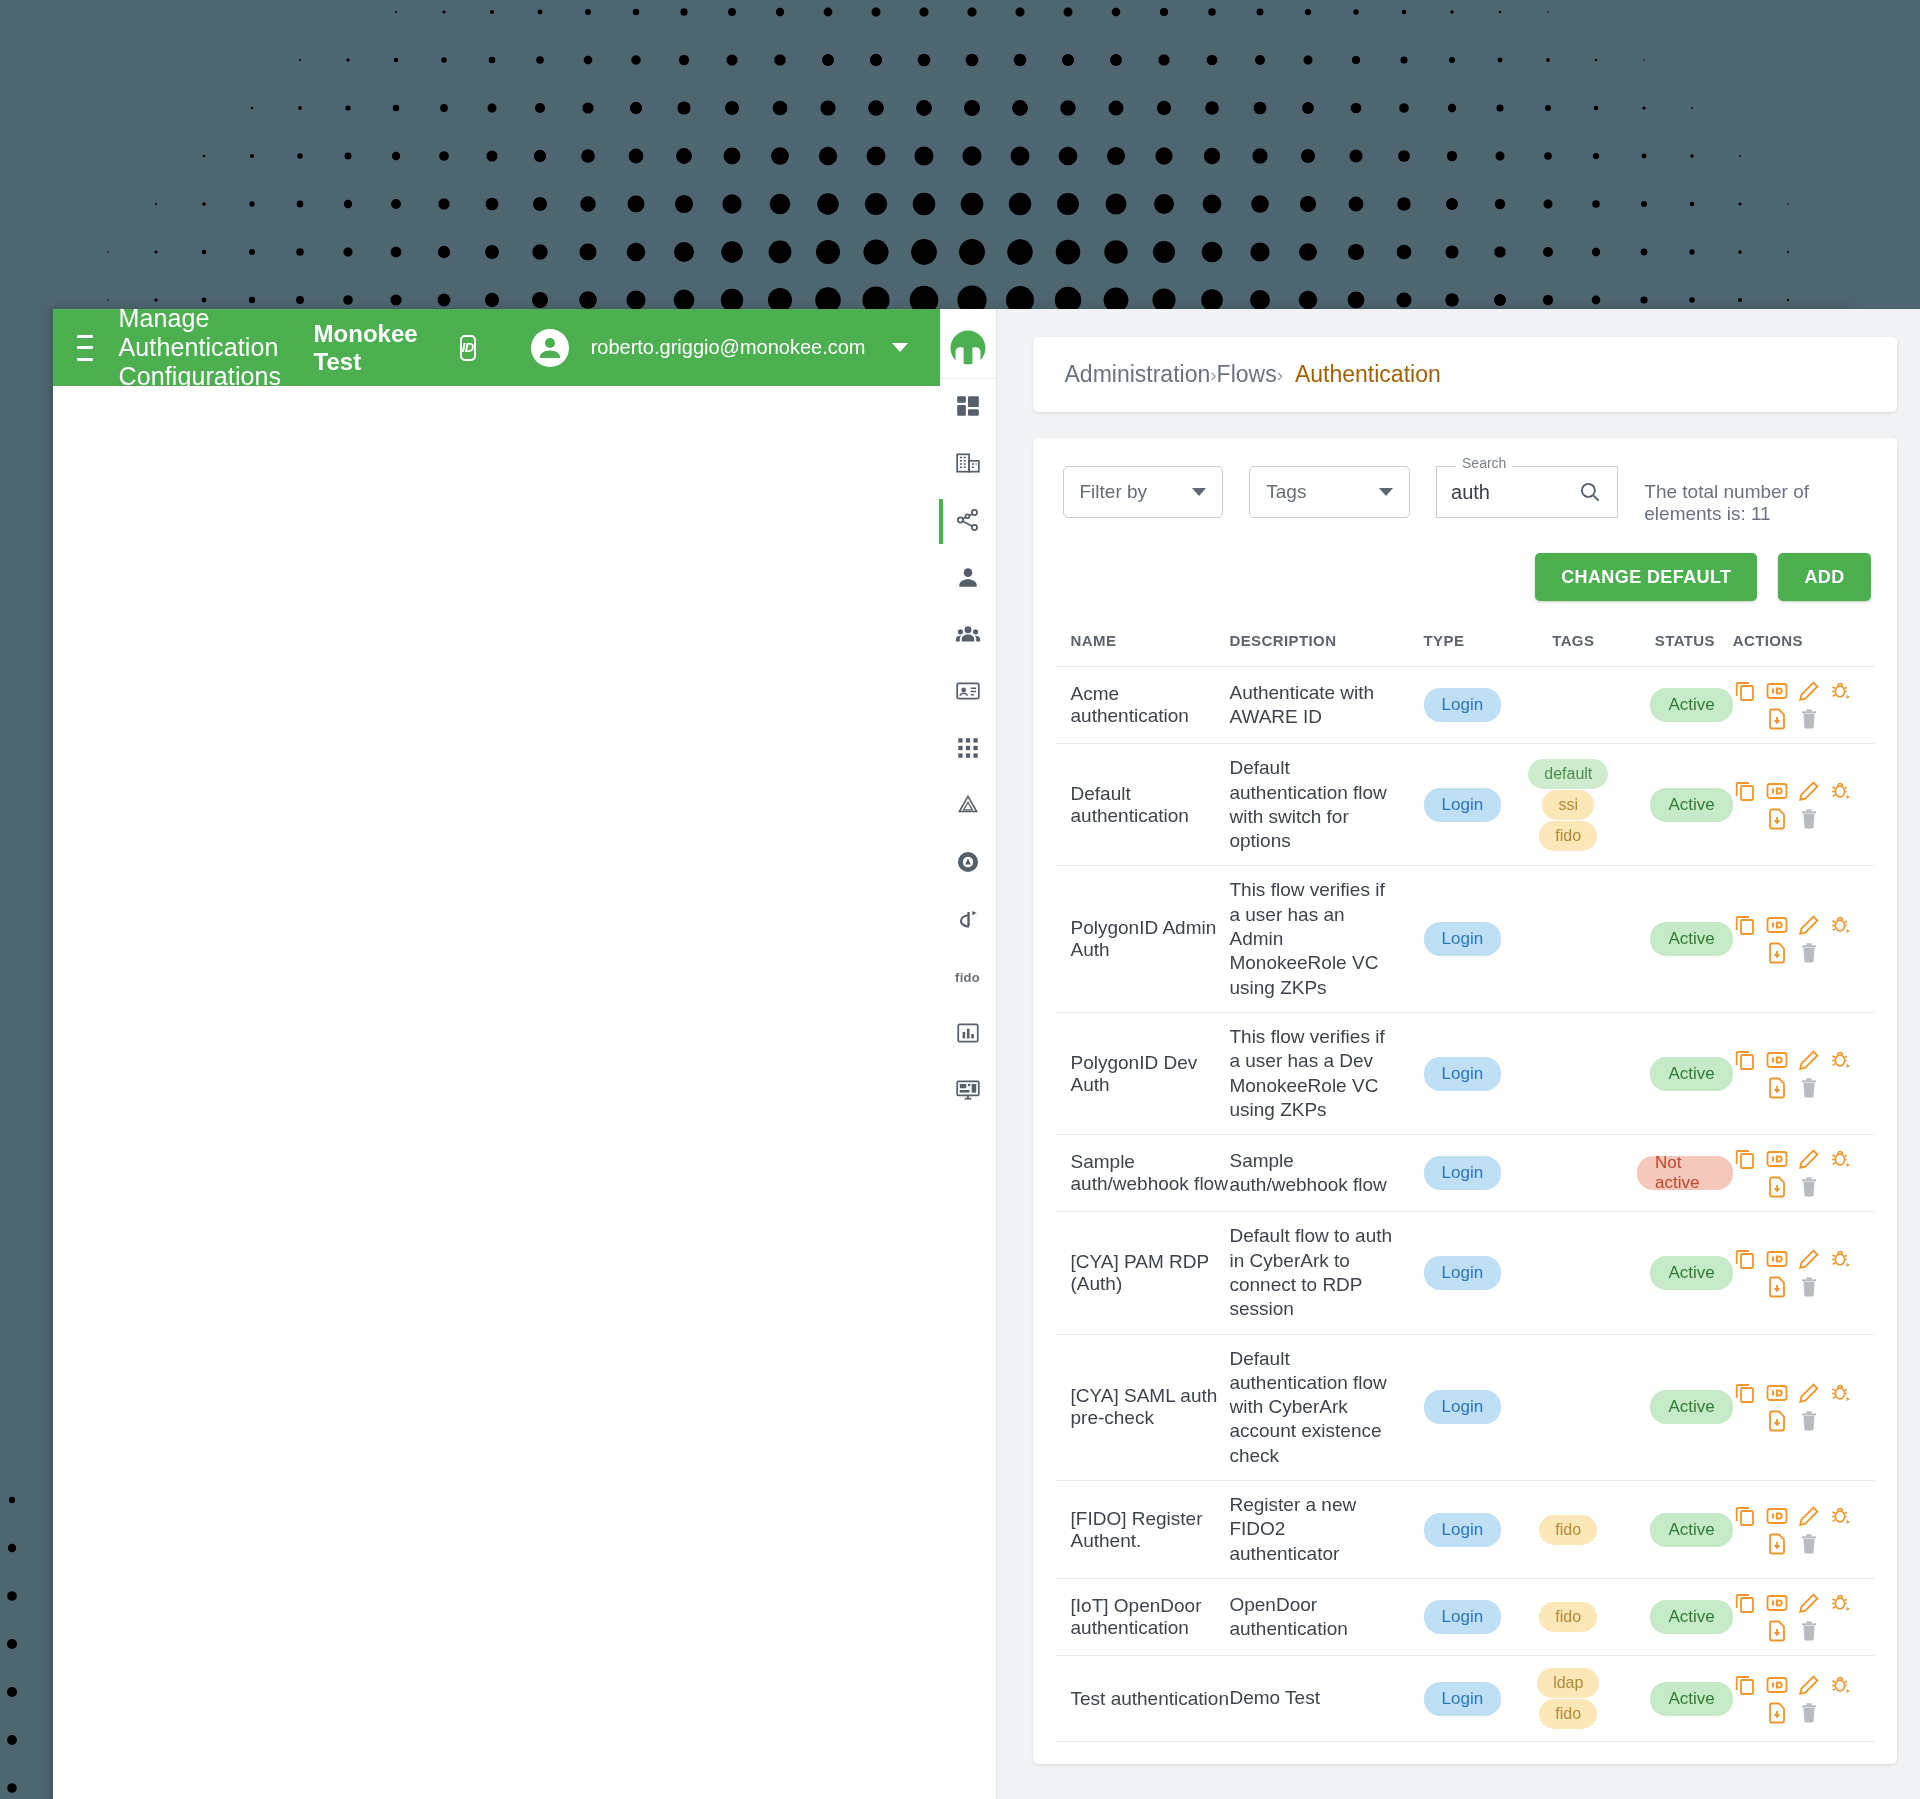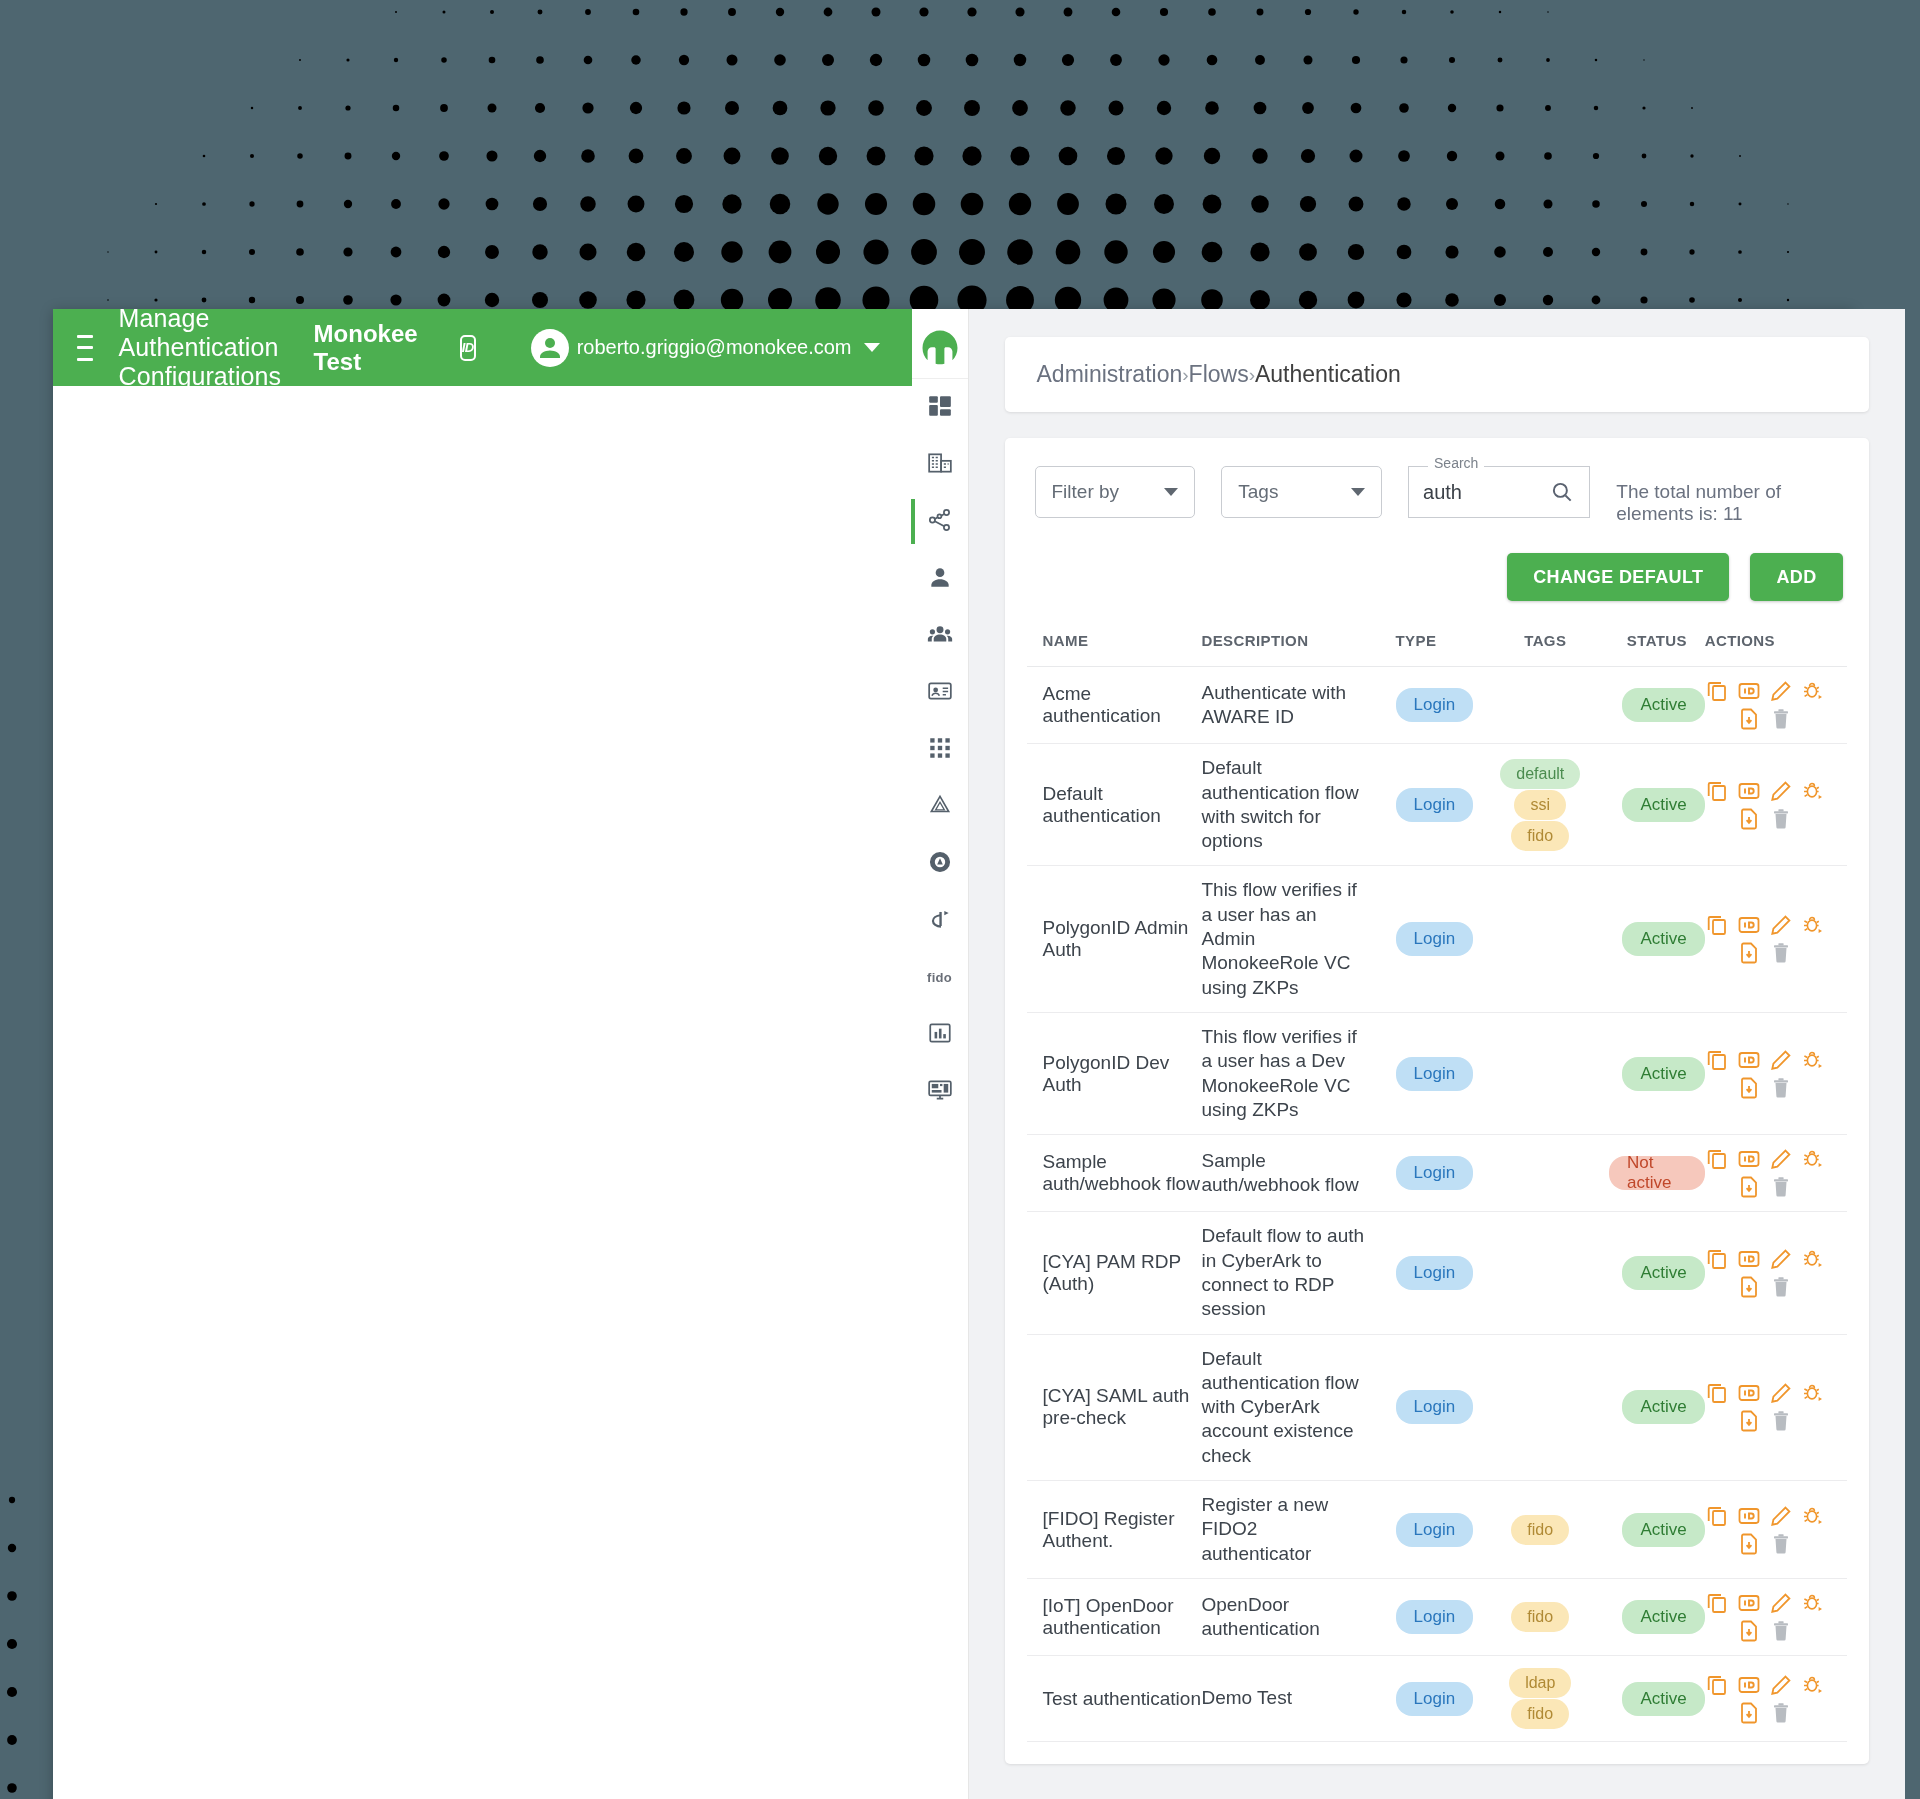--- a/index.html
+++ b/index.html
@@ -32,21 +32,21 @@
   .hamburger { width:34px;height:26px;display:flex;flex-direction:column;justify-content:space-between;cursor:pointer;margin-right:26px;}
   .hamburger span{display:block;height:3px;background:#fff;border-radius:1px;}
   .app-title { font-size:25px; font-weight:400; letter-spacing:.1px; }
   .topbar-spacer{ flex:1 }
   .tenant-name{ font-size:24px; font-weight:bold; margin-right:42px;}
   .id-badge{
     width:30px;height:26px;border:2.5px solid #fff;border-radius:5px;
     display:flex;align-items:center;justify-content:center;
     font-size:13px;font-weight:bold;letter-spacing:-0.5px;margin-right:55px;cursor:pointer;font-style:italic;
   }
-  .user-chip{display:flex;align-items:center;gap:8px;cursor:pointer;margin-right:8px;}
+  .user-chip{display:flex;align-items:center;gap:22px;cursor:pointer;margin-right:8px;}
   .avatar{width:38px;height:38px;border-radius:50%;background:#fff;display:flex;align-items:center;justify-content:center;}
   .avatar svg{width:30px;height:30px;fill:#4caf50;}
   .user-email{font-size:20px;}
   .caret-down{width:0;height:0;border-left:8px solid transparent;border-right:8px solid transparent;border-top:9px solid #fff;margin-left:4px;}
   
   .app-body{flex:1;display:flex;min-height:0;}
   
   .sidenav{
     width:57px;background:#fff;border-right:1px solid #e6e6e6;
     display:flex;flex-direction:column;align-items:center;
@@ -63,21 +63,21 @@
   .nav-item svg{width:26px;height:26px;}
   .nav-item .fido-text{font-size:13px;font-weight:bold;color:#6a6f78;letter-spacing:.3px;}
   
   .content{
     flex:1;background:#f1f2f4;padding:28px 36px 0 36px;overflow:hidden;min-width:0;
   }
   .card{background:#fff;border-radius:5px;box-shadow:0 1px 3px rgba(0,0,0,.10);}
   .breadcrumb-card{padding:24px 32px;margin-bottom:26px;}
   .breadcrumb{display:flex;align-items:center;gap:0;font-size:23px;color:#6b7280;}
   .breadcrumb .sep{color:#9aa1a9;font-size:19px;}
-  .breadcrumb .current{color:#404040;}
+  .breadcrumb .current{color:#a16207;margin-left:12px;}
   .main-card{padding:28px 22px 22px 22px;}
   
   .filter-row{display:flex;align-items:flex-start;gap:26px;padding:0 8px;}
   .sel{
     width:203px;height:52px;border:1px solid #c9ccd1;border-radius:5px;
     display:flex;align-items:center;justify-content:space-between;
     padding:0 16px;font-size:19px;color:#646c76;cursor:pointer;background:#fff;
   }
   .sel .arrow{width:0;height:0;border-left:7px solid transparent;border-right:7px solid transparent;border-top:8px solid #5f6770;}
   .search-wrap{position:relative;width:243px;height:52px;}

